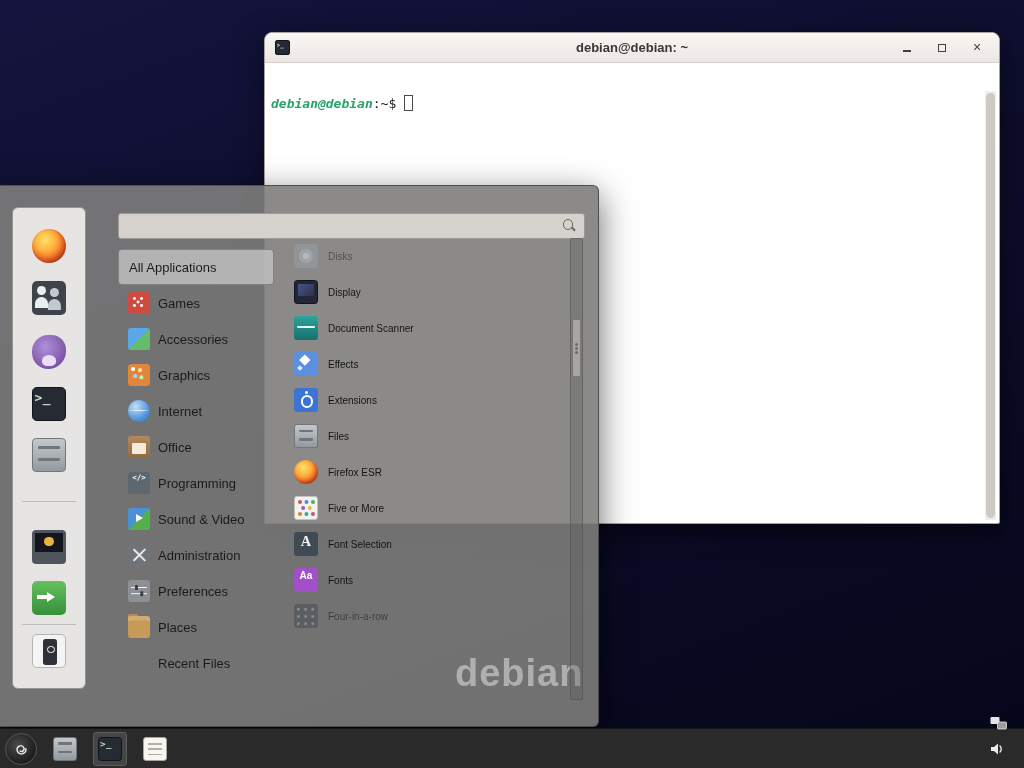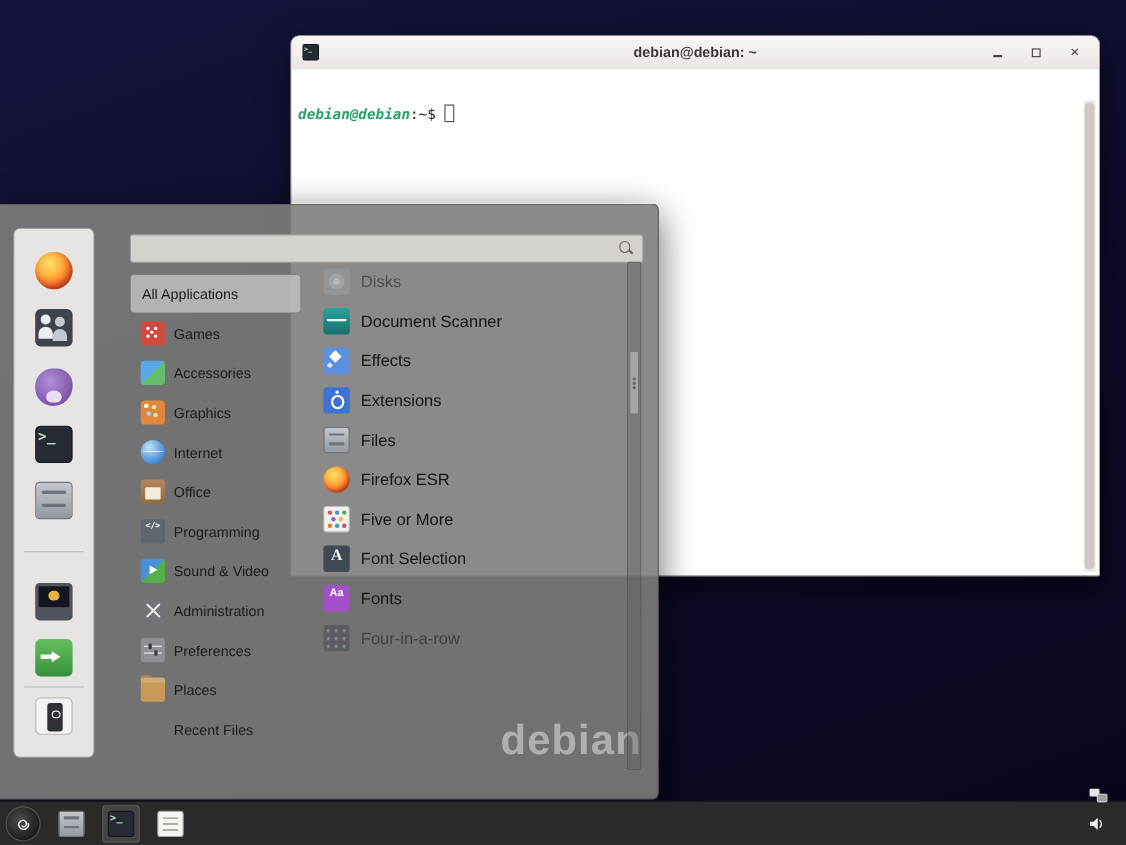--- a/index.html
+++ b/index.html
@@ -180,21 +180,21 @@
   .search-bar .ic-search { font-size:15px; }
 
   .categories { position:absolute; left:118px; top:63px; width:156px; }
   .cat-row { height:36px; display:flex; align-items:center; gap:8px; padding:0 10px;
     border-radius:4px; color:#1b1b1b; font-size:13px; cursor:pointer; }
   .cat-row .ic { font-size:22px; }
   .cat-row.sel { background:rgba(190,190,190,.85); border:1px solid rgba(110,110,110,.7); }
 
   .apps { position:absolute; left:288px; top:52px; width:280px; }
   .app-row { height:36px; display:flex; align-items:center; gap:10px; padding:0 6px;
-    font-size:15px; color:#141414; cursor:pointer; }
+    font-size:10px; color:#141414; cursor:pointer; }
   .app-row .ic { font-size:24px; }
   .app-row.fade-1 { opacity:.5; }
   .app-row.fade-2 { opacity:.55; }
   .app-row.fade-3 { opacity:.35; }
 
   .menu-scroll { position:absolute; left:570px; top:52px; width:13px; height:462px;
     background:rgba(95,95,95,.35); border:1px solid rgba(70,70,70,.45); border-radius:2px; }
   .menu-thumb { position:absolute; left:1px; right:1px; top:80px; height:58px;
     background:#a8a6a4; border:1px solid #7a7875; border-radius:2px; }
   .menu-thumb::after { content:""; position:absolute; left:50%; top:50%; width:3px; height:3px;
@@ -324,20 +324,24 @@
         <span>Recent Files</span>
       </div>
     </div>
 
     <div class="apps">
       <div class="app-row fade-1">
         <span class="ic ic-disks"></span>
         <span>Disks</span>
       </div>
       <div class="app-row">
+        <span class="ic ic-display"></span>
+        <span>Display</span>
+      </div>
+      <div class="app-row">
         <span class="ic ic-scanner"></span>
         <span>Document Scanner</span>
       </div>
       <div class="app-row">
         <span class="ic ic-effects"></span>
         <span>Effects</span>
       </div>
       <div class="app-row">
         <span class="ic ic-extensions"></span>
         <span>Extensions</span>

